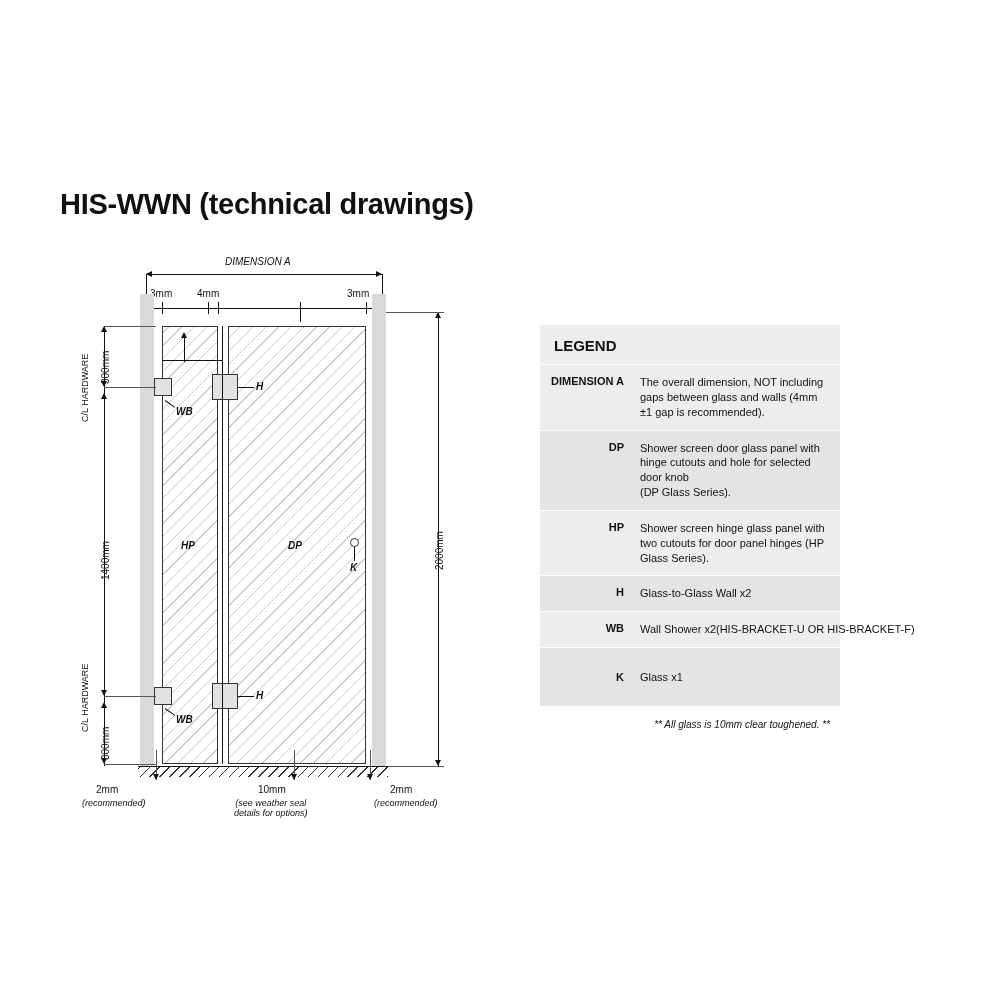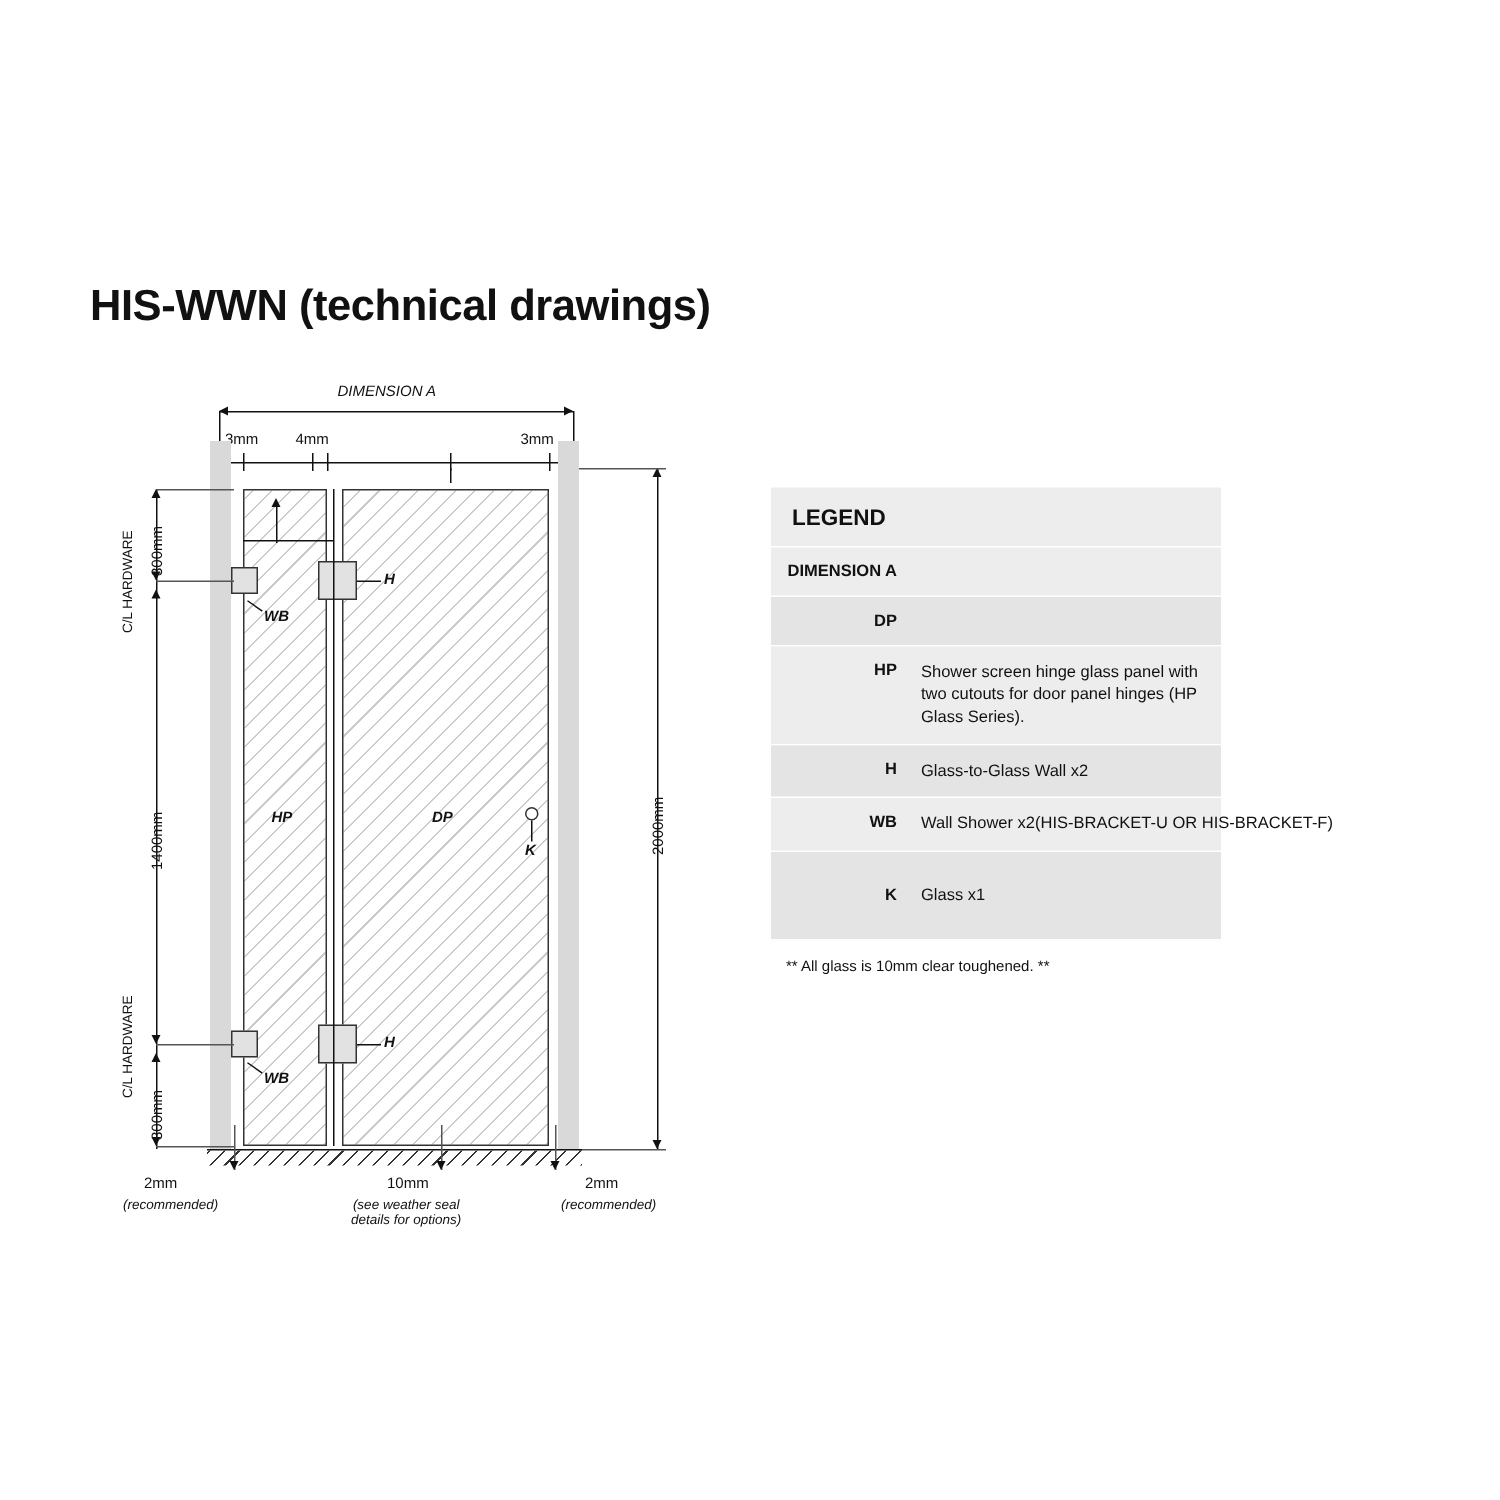--- a/index.html
+++ b/index.html
@@ -65,21 +65,21 @@
 
   
   .arrowL,.arrowR,.arrowU,.arrowD{position:absolute;width:0;height:0;}
   .arrowL{border-top:3px solid transparent;border-bottom:3px solid transparent;border-right:6px solid #111;}
   .arrowR{border-top:3px solid transparent;border-bottom:3px solid transparent;border-left:6px solid #111;}
   .arrowU{border-left:3px solid transparent;border-right:3px solid transparent;border-bottom:6px solid #111;}
   .arrowD{border-left:3px solid transparent;border-right:3px solid transparent;border-top:6px solid #111;}
 
   
   .legend{
-    position:absolute;left:514px;top:325px;width:300px;
+    position:absolute;left:540px;top:325px;width:300px;
     background:#ededed;
     font-size:11px;
   }
   .legend-title{
     padding:12px 14px 10px 14px;font-size:15px;font-weight:bold;color:#111;
     border-bottom:1px solid #ffffff;
   }
   .legend-row{
     display:flex;border-bottom:1px solid #ffffff;
   }
@@ -87,21 +87,21 @@
   .lg-key{
     width:92px;flex:none;text-align:right;padding:10px 8px 10px 6px;
     font-weight:bold;font-size:11px;color:#111;box-sizing:border-box;
   }
   .lg-val{
     flex:1;padding:10px 10px 10px 8px;font-size:11px;line-height:1.35;color:#111;
     box-sizing:border-box;white-space:pre-line;
   }
   .lg-val.wide{white-space:nowrap;}
   .legend-note{
-    padding:12px 10px 12px 10px;text-align:left;font-size:10px;color:#111;
+    padding:12px 10px 12px 10px;text-align:right;font-style:italic;font-size:10px;color:#111;
     background:#ffffff;
   }
 </style>
 </head>
 <body>
 
 <div class="page">
 
   <div class="title">HIS-WWN (technical drawings)</div>
 
@@ -209,23 +209,26 @@
 
     <div class="lbl" style="left:330px;top:534px;">2mm</div>
     <div class="lbl i" style="left:314px;top:548px;font-size:9px;">(recommended)</div>
   </div>
 
   <div class="legend">
     <div class="legend-title">LEGEND</div>
 
     <div class="legend-row">
       <div class="lg-key">DIMENSION A</div>
+      <div class="lg-val">The overall dimension, NOT including gaps between glass and walls (4mm ±1 gap is recommended).</div>
     </div>
     <div class="legend-row alt">
       <div class="lg-key">DP</div>
+      <div class="lg-val">Shower screen door glass panel with hinge cutouts and hole for selected door knob
+(DP Glass Series).</div>
     </div>
     <div class="legend-row">
       <div class="lg-key">HP</div>
       <div class="lg-val">Shower screen hinge glass panel with two cutouts for door panel hinges (HP Glass Series).</div>
     </div>
     <div class="legend-row alt">
       <div class="lg-key">H</div>
       <div class="lg-val">Glass-to-Glass Wall x2</div>
     </div>
     <div class="legend-row">

